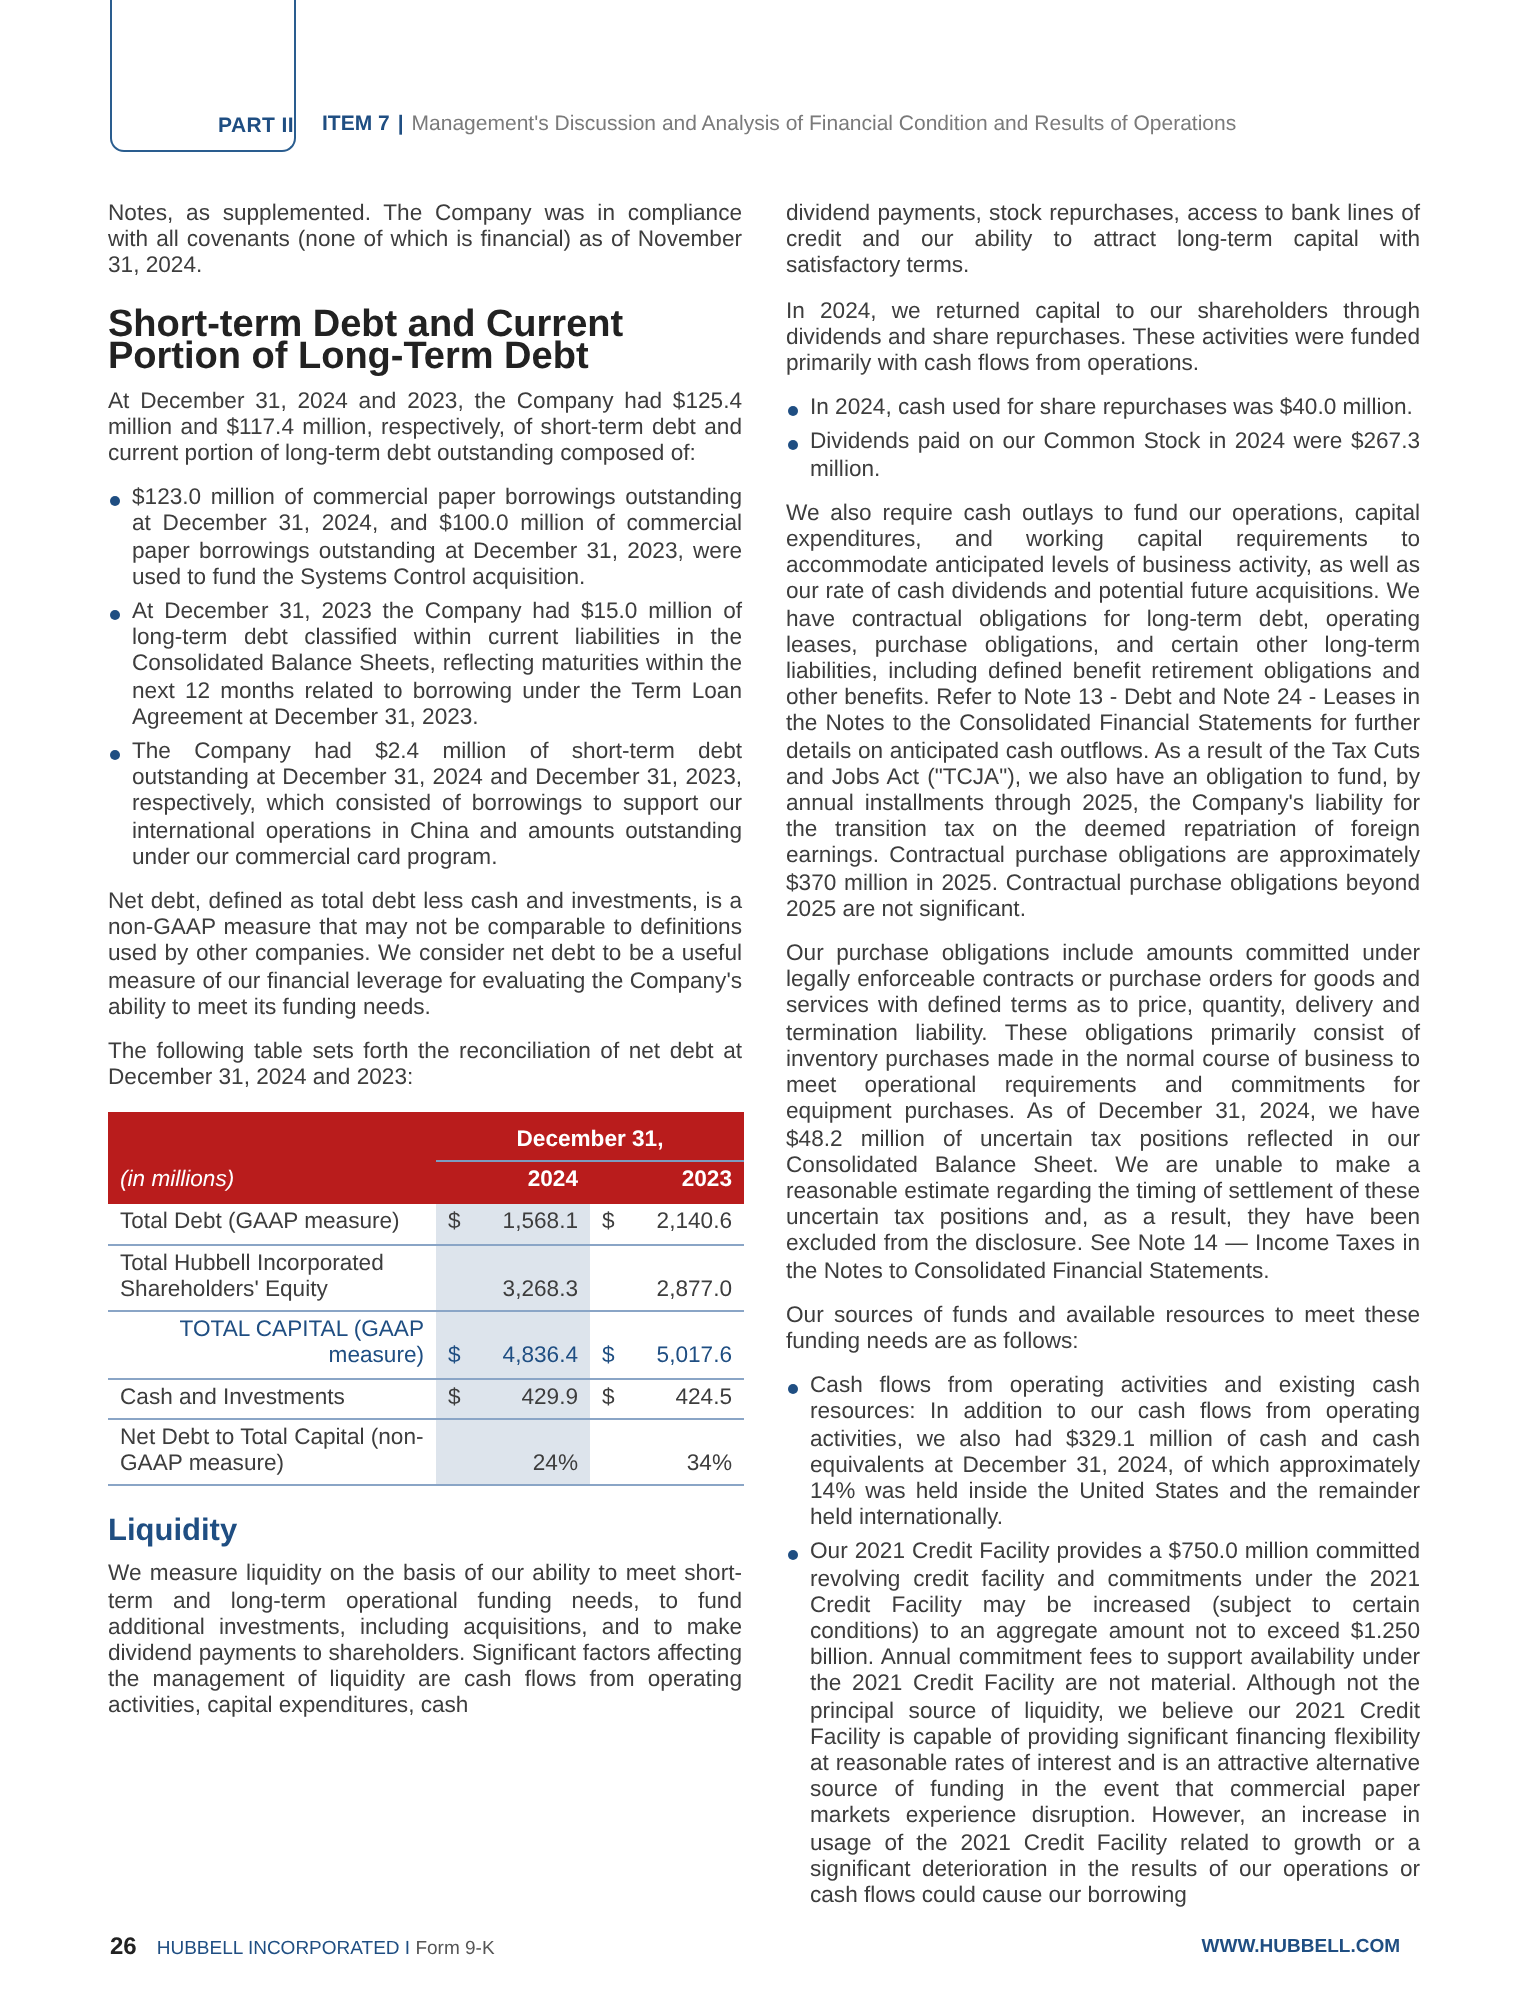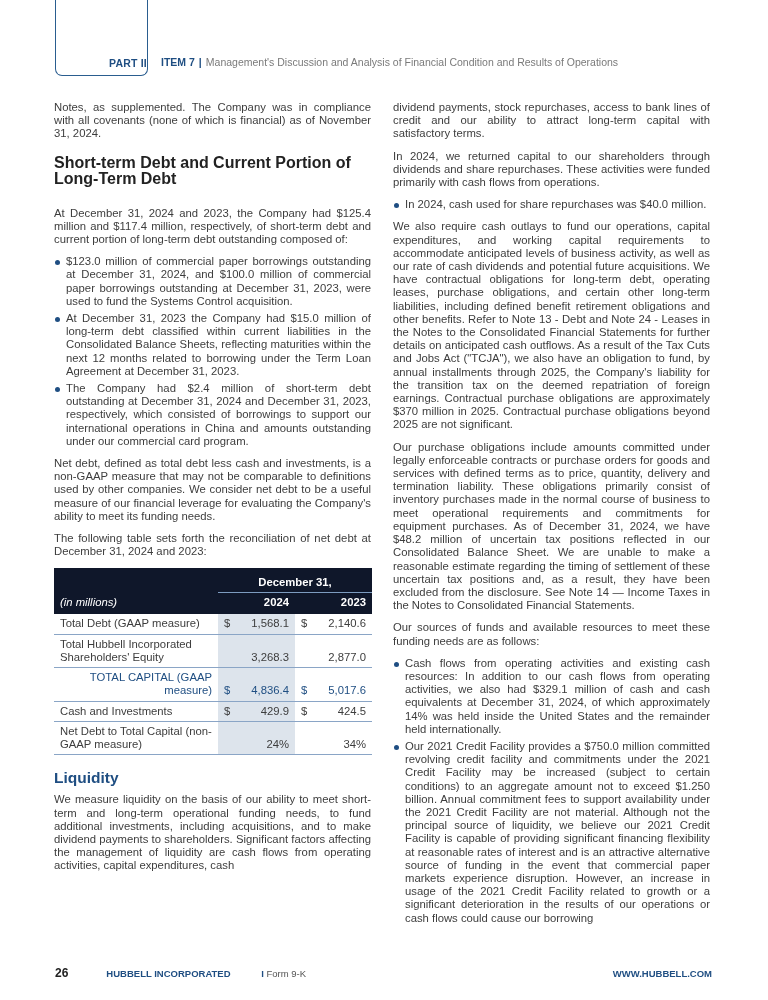--- a/index.html
+++ b/index.html
@@ -10,45 +10,45 @@
   .part-tab span { position: absolute; bottom: 6px; left: 0; right: 0; text-align: right;
                    font-size: 10.5px; font-weight: bold; color: #1f4e82; letter-spacing: 0.2px; }
   .header-line { position: absolute; left: 161px; top: 56px; font-size: 10.5px; color: #7a7a7a; white-space: nowrap; }
   .header-line .item { font-weight: bold; color: #1f4e82; }
   .header-line .sep { color: #1f4e82; margin: 0 4px; font-weight: bold; }
 
   .col { position: absolute; top: 101px; width: 317px; font-size: 11.3px; line-height: 13.2px; color: #3d3d3d; }
   .col.left { left: 54px; }
   .col.right { left: 393px; }
   p { margin: 0 0 9px 0; text-align: justify; }
-  h2.sub { margin: 14px 0 20px 0; font-size: 16px; line-height: 16px; font-weight: bold; color: #222; }
+  h2.sub { margin: 14px 0 8px 0; font-size: 19px; line-height: 16px; font-weight: bold; color: #222; }
   h2.big { margin: 16px 0 9px 0; font-size: 15.5px; font-weight: bold; color: #1f4e82; }
   ul { margin: 0 0 9px 0; padding: 0; list-style: none; }
   li { position: relative; padding-left: 12px; margin-bottom: 4px; text-align: justify; }
   li::before { content: ""; position: absolute; left: 1px; top: 5px; width: 5px; height: 5px;
                border-radius: 50%; background: #1f4e82; }
 
   table.nd { width: 318px; border-collapse: collapse; margin: 10px 0 0 0; font-size: 11.3px; line-height: 13.2px; }
-  table.nd thead th { background: #0f172a; color: #ffffff; font-weight: bold; padding: 0 6px; }
+  table.nd thead th { background: #b91c1c; color: #ffffff; font-weight: bold; padding: 0 6px; }
   table.nd thead tr.r1 th { height: 20px; padding-top: 4px; }
   table.nd thead tr.r1 th.span { border-bottom: 1px solid #7d9cc0; text-align: center; }
   table.nd thead tr.r2 th { height: 18px; padding-bottom: 3px; text-align: right; }
   table.nd thead tr.r2 th.lbl { text-align: left; font-style: italic; font-weight: normal; }
   table.nd td { padding: 3px 6px 3px 6px; vertical-align: bottom; border-bottom: 1.5px solid #8aa5c6; }
   table.nd td.lbl { width: 152px; padding-left: 6px; }
   table.nd td.v24 { background: #dde4ec; }
   table.nd td.num { text-align: right; white-space: nowrap; }
   table.nd tr.bold td { font-weight: normal; color: #1f4e82; text-align: right; }
   .dollar { float: left; }
 
   .footer { position: absolute; top: 966px; left: 55px; right: 56px; font-size: 9.5px; color: #1f4e82; }
   .footer .pg { font-size: 12px; font-weight: bold; color: #222; margin-right: 10px; }
-  .footer .co { font-weight: bold; margin-left: 28px; }
+  .footer .co { font-weight: normal; }
   .footer .form { color: #555; }
-  .footer .web { position: absolute; right: 0; top: 2px; font-weight: bold; }
+  .footer .web { position: absolute; right: 12px; top: 2px; font-weight: bold; }
 </style>
 </head>
 <body>
 
 <div class="part-tab">
   <span>PART II</span>
 </div>
 <div class="header-line">
   <span class="item">ITEM 7</span><span class="sep">|</span><span>Management's Discussion and Analysis of Financial Condition and Results of Operations</span>
 </div>
@@ -108,20 +108,21 @@
 
   <h2 class="big">Liquidity</h2>
   <p>We measure liquidity on the basis of our ability to meet short-term and long-term operational funding needs, to fund additional investments, including acquisitions, and to make dividend payments to shareholders. Significant factors affecting the management of liquidity are cash flows from operating activities, capital expenditures, cash</p>
 </div>
 
 <div class="col right">
   <p>dividend payments, stock repurchases, access to bank lines of credit and our ability to attract long-term capital with satisfactory terms.</p>
   <p>In 2024, we returned capital to our shareholders through dividends and share repurchases. These activities were funded primarily with cash flows from operations.</p>
   <ul>
     <li>In 2024, cash used for share repurchases was $40.0 million.</li>
+    <li>Dividends paid on our Common Stock in 2024 were $267.3 million.</li>
   </ul>
   <p>We also require cash outlays to fund our operations, capital expenditures, and working capital requirements to accommodate anticipated levels of business activity, as well as our rate of cash dividends and potential future acquisitions. We have contractual obligations for long-term debt, operating leases, purchase obligations, and certain other long-term liabilities, including defined benefit retirement obligations and other benefits. Refer to Note 13 - Debt and Note 24 - Leases in the Notes to the Consolidated Financial Statements for further details on anticipated cash outflows. As a result of the Tax Cuts and Jobs Act ("TCJA"), we also have an obligation to fund, by annual installments through 2025, the Company's liability for the transition tax on the deemed repatriation of foreign earnings. Contractual purchase obligations are approximately $370 million in 2025. Contractual purchase obligations beyond 2025 are not significant.</p>
   <p>Our purchase obligations include amounts committed under legally enforceable contracts or purchase orders for goods and services with defined terms as to price, quantity, delivery and termination liability. These obligations primarily consist of inventory purchases made in the normal course of business to meet operational requirements and commitments for equipment purchases. As of December 31, 2024, we have $48.2 million of uncertain tax positions reflected in our Consolidated Balance Sheet. We are unable to make a reasonable estimate regarding the timing of settlement of these uncertain tax positions and, as a result, they have been excluded from the disclosure. See Note 14 — Income Taxes in the Notes to Consolidated Financial Statements.</p>
   <p>Our sources of funds and available resources to meet these funding needs are as follows:</p>
   <ul>
     <li>Cash flows from operating activities and existing cash resources: In addition to our cash flows from operating activities, we also had $329.1 million of cash and cash equivalents at December 31, 2024, of which approximately 14% was held inside the United States and the remainder held internationally.</li>
     <li>Our 2021 Credit Facility provides a $750.0 million committed revolving credit facility and commitments under the 2021 Credit Facility may be increased (subject to certain conditions) to an aggregate amount not to exceed $1.250 billion. Annual commitment fees to support availability under the 2021 Credit Facility are not material. Although not the principal source of liquidity, we believe our 2021 Credit Facility is capable of providing significant financing flexibility at reasonable rates of interest and is an attractive alternative source of funding in the event that commercial paper markets experience disruption. However, an increase in usage of the 2021 Credit Facility related to growth or a significant deterioration in the results of our operations or cash flows could cause our borrowing</li>
   </ul>
 </div>
 

